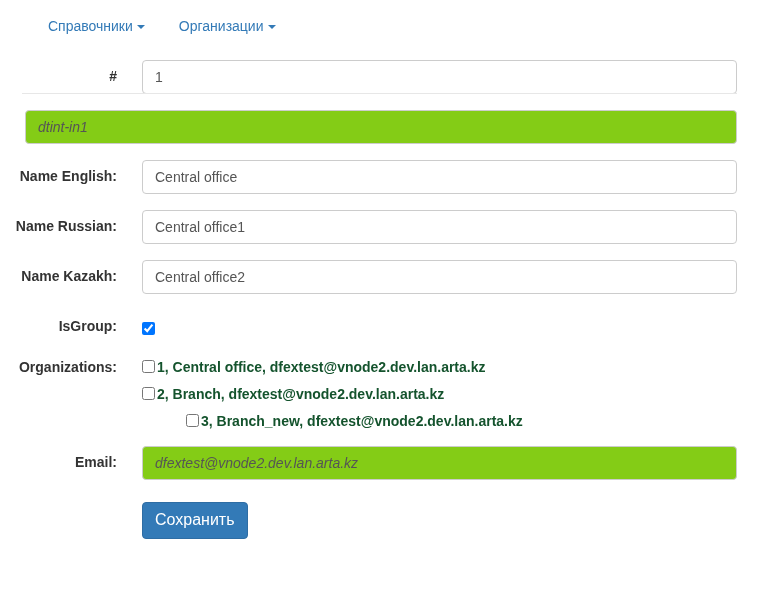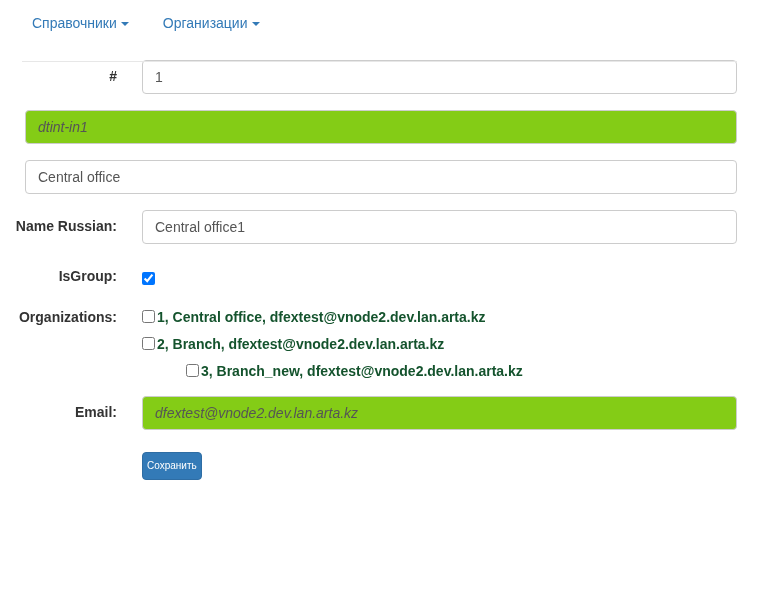--- a/index.html
+++ b/index.html
@@ -18,23 +18,23 @@
   }
 
   
   .navbar {
     height: 46px;
     position: relative;
   }
   .navbar-list {
     list-style: none;
     margin: 0;
-    padding: 0;
+    padding: 16px;
     display: flex;
-    align-items: center;
+    align-items: flex-start;
     height: 46px;
   }
   .navbar-item {
     display: block;
   }
   .navbar-link {
     display: inline-block;
     padding: 0 14px;
     color: #337ab7;
     text-decoration: none;
@@ -145,22 +145,22 @@
     line-height: 18px;
     color: #14532d;
   }
 
   
   .btn-row {
     margin-top: 22px;
   }
   .btn-primary {
     display: inline-block;
-    padding: 6px 4px;
-    font-size: 10px;
+    padding: 6px 12px;
+    font-size: 16px;
     font-family: "Liberation Sans", sans-serif;
     line-height: 1.42857;
     color: #ffffff;
     background-color: #337ab7;
     border: 1px solid #2e6da4;
     border-radius: 4px;
     cursor: pointer;
     white-space: nowrap;
   }
 </style>
@@ -188,32 +188,39 @@
     </div>
   </div>
 
   <div class="form-row">
     <div class="ctrl-wrap">
       <input class="form-control" type="text" disabled="" value="dtint-in1" style="">
     </div>
   </div>
 
   <div class="form-row">
+    <label class="ctrl-label">Name English:</label>
     <div class="ctrl-wrap">
       <input class="form-control" type="text" value="Central office" style="">
     </div>
   </div>
 
   <div class="form-row">
     <label class="ctrl-label">Name Russian:</label>
     <div class="ctrl-wrap">
       <input class="form-control" type="text" value="Central office1" style="">
     </div>
   </div>
 
+  <div class="form-row">
+    <label class="ctrl-label">Name Kazakh:</label>
+    <div class="ctrl-wrap">
+      <input class="form-control" type="text" value="Central office2" style="">
+    </div>
+  </div>
 
   <div class="form-row">
     <label class="ctrl-label">IsGroup:</label>
     <div class="ctrl-wrap checkbox-single">
       <input class="check-box" type="checkbox" checked="" style="">
     </div>
   </div>
 
   <div class="form-row">
     <label class="ctrl-label">Organizations:</label>

